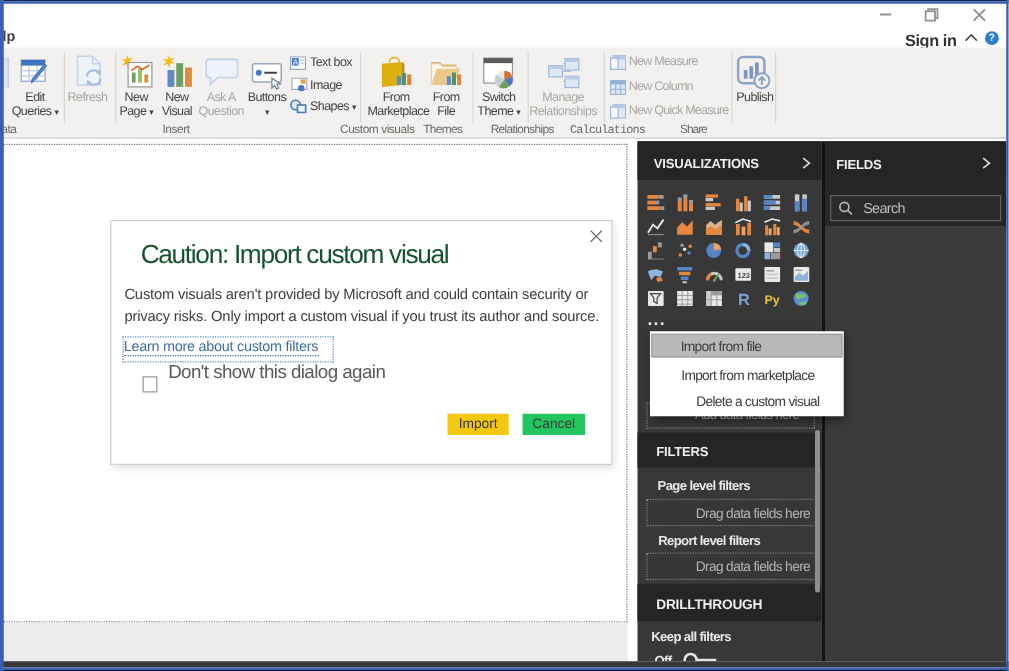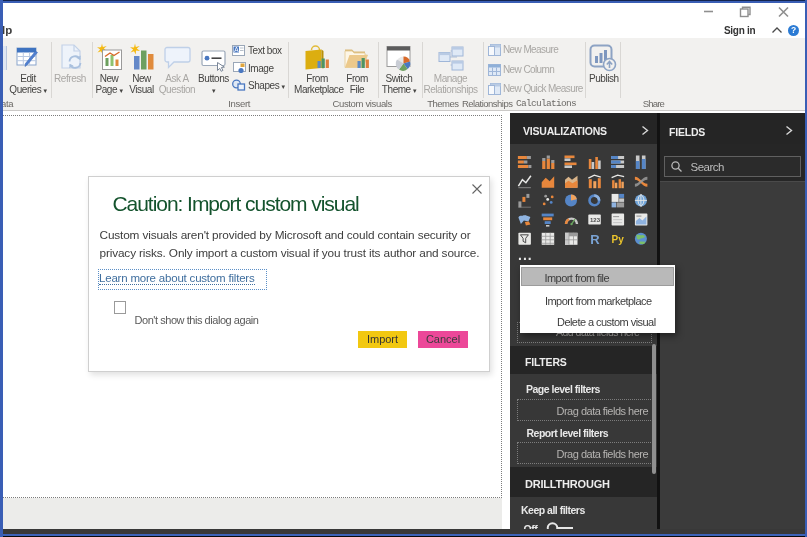--- a/index.html
+++ b/index.html
@@ -1,38 +1,38 @@
 <!DOCTYPE html>
 <html><head><meta charset="utf-8"><style>
 html,body{margin:0;padding:0;}
 #f{position:relative;width:807px;height:537px;background:#fff;overflow:hidden;
    font-family:"Liberation Sans",sans-serif;}
 .a{position:absolute;}
 .lbl{position:absolute;font-size:10px;letter-spacing:-0.45px;color:#454442;text-align:center;line-height:11.4px;white-space:nowrap;}
-.glbl{position:absolute;font-size:9.5px;letter-spacing:-0.35px;color:#6b6966;text-align:right;white-space:nowrap;}
+.glbl{position:absolute;font-size:9.5px;letter-spacing:-0.35px;color:#6b6966;text-align:left;white-space:nowrap;}
 .dis{color:#a9a7a4;}
 .sep{position:absolute;top:42px;height:56px;width:1px;background:#d9d7d4;}
 .hdrT{font-weight:bold;font-size:10.5px;letter-spacing:-0.2px;color:#ededed;}
 .wellbx{position:absolute;background:#373737;border:1px dotted #7d7d7d;}
 .welltx{font-size:10.5px;color:#b5b3b1;letter-spacing:-0.5px;margin-left:32px;}
 .sub{position:absolute;font-weight:bold;font-size:10.5px;letter-spacing:-0.5px;color:#e8e8e8;white-space:nowrap;}
 .mit{position:absolute;font-size:11px;letter-spacing:-0.55px;color:#3c3c3c;white-space:nowrap;}
 </style></head><body>
 <div id="f">
 
 <div class="a" style="left:2px;top:2px;width:803px;height:36px;background:#fff;"></div>
 <div class="a" style="left:2px;top:24px;font-size:11.5px;color:#3d3d3d;font-weight:bold;">lp</div>
 
 <svg class="a" style="left:698px;top:4px;" width="100" height="16" viewBox="0 0 100 16">
  <line x1="6" y1="7.5" x2="15" y2="7.5" stroke="#8f8f8f" stroke-width="1.6"></line>
  <rect x="42.5" y="5" width="7.5" height="7.5" fill="none" stroke="#8f8f8f" stroke-width="1.4"></rect>
  <path d="M44.5 5 V3.2 H52 V10.5 H50.2" fill="none" stroke="#8f8f8f" stroke-width="1.4"></path>
  <path d="M81 3.5 L90 12.5 M90 3.5 L81 12.5" stroke="#8f8f8f" stroke-width="1.6"></path>
 </svg>
-<div class="a" style="left:724px;top:24.5px;font-size:10px;font-weight:bold;letter-spacing:-0.3px;color:#333;">Sign in</div>
+<div class="a" style="left:724px;top:24.5px;font-size:13px;font-weight:bold;letter-spacing:-0.3px;color:#333;">Sign in</div>
 <svg class="a" style="left:771px;top:26px;" width="12" height="8" viewBox="0 0 12 8">
  <path d="M1.5 6.5 L6 2 L10.5 6.5" fill="none" stroke="#4a4a4a" stroke-width="1.3"></path>
 </svg>
 <div class="a" style="left:788px;top:24.5px;width:11px;height:11px;border-radius:50%;background:#2b7bd4;color:#fff;font-size:8.5px;font-weight:bold;text-align:center;line-height:11px;">?</div>
 
 <div class="a" style="left:2px;top:38px;width:803px;height:72px;background:#f2f1ef;border-bottom:1px solid #cbc9c7;"></div>
 <div class="sep" style="left:51px;"></div>
 <div class="sep" style="left:92px;"></div>
 <div class="sep" style="left:288px;"></div>
 <div class="sep" style="left:378px;"></div>
@@ -410,23 +410,23 @@
 
 <div class="a" style="left:88px;top:176px;width:400px;height:194px;background:#fff;border:1px solid #cfcfcf;box-shadow:2px 3px 6px rgba(0,0,0,0.12);"></div>
 <svg class="a" style="left:471px;top:183px;" width="12" height="12" viewBox="0 0 12 12">
       <path d="M1.5 1.5 L10.5 10.5 M10.5 1.5 L1.5 10.5" stroke="#646464" stroke-width="1.1"></path>
     </svg>
 <div class="a" style="left:112.5px;top:192px;font-size:21px;letter-spacing:-1.05px;color:#14532d;">Caution: Import custom visual</div>
 <div class="a" style="left:99.5px;top:227px;font-size:11.8px;letter-spacing:-0.14px;line-height:17.7px;color:#3d3d3d;">Custom visuals aren't provided by Microsoft and could contain security or<br>privacy risks. Only import a custom visual if you trust its author and source.</div>
 <div class="a" style="left:98px;top:269px;width:167px;height:18.5px;border:1px dotted #5b8fc7;"></div>
 <div class="a" style="left:99px;top:271.5px;font-size:11.5px;letter-spacing:-0.2px;color:#3f6e9e;border-bottom:1px dotted #3f6e9e;">Learn more about custom filters</div>
 <div class="a" style="left:113.5px;top:301px;width:10.5px;height:10.5px;background:#fff;border:1px solid #9a9a9a;"></div>
-<div class="a" style="left:134.5px;top:314px;font-size:11px;letter-spacing:-0.45px;color:#595959;">Don't show this dialog again</div>
+<div class="a" style="left:134.5px;top:289px;font-size:15px;letter-spacing:-0.45px;color:#595959;">Don't show this dialog again</div>
 <div class="a" style="left:358px;top:331px;width:49px;height:17px;background:#f2c811;color:#333;font-size:11px;text-align:center;line-height:17px;">Import</div>
-<div class="a" style="left:418px;top:331px;width:50px;height:17px;background:#ec4899;color:#3c3c3c;font-size:11px;text-align:center;line-height:17px;">Cancel</div>
+<div class="a" style="left:418px;top:331px;width:50px;height:17px;background:#22c55e;color:#3c3c3c;font-size:11px;text-align:center;line-height:17px;">Cancel</div>
 
 <div class="a" style="left:0;top:528.5px;width:807px;height:5px;background:#383838;"></div>
 <div class="a" style="left:0;top:533.5px;width:807px;height:2.5px;background:#3c62b8;"></div>
 <div class="a" style="left:0;top:536px;width:807px;height:1px;background:#0a0a0a;"></div>
 <div class="a" style="left:0;top:0;width:807px;height:1px;background:#13244f;"></div>
 <div class="a" style="left:0;top:1px;width:807px;height:2px;background:#3a5eb5;"></div>
 <div class="a" style="left:0;top:0;width:2.5px;height:537px;background:#3a5eb5;"></div>
 <div class="a" style="left:805px;top:0;width:2px;height:537px;background:#3a5eb5;"></div>
 </div>
 </body></html>

